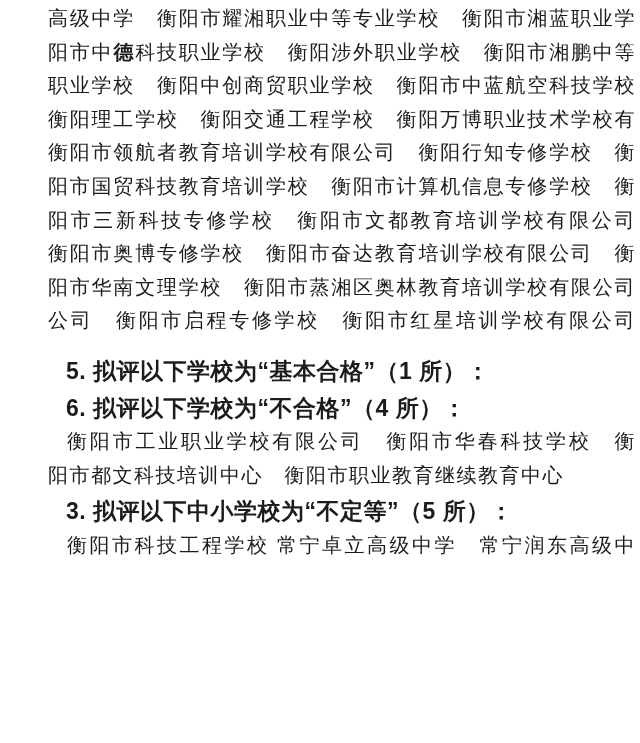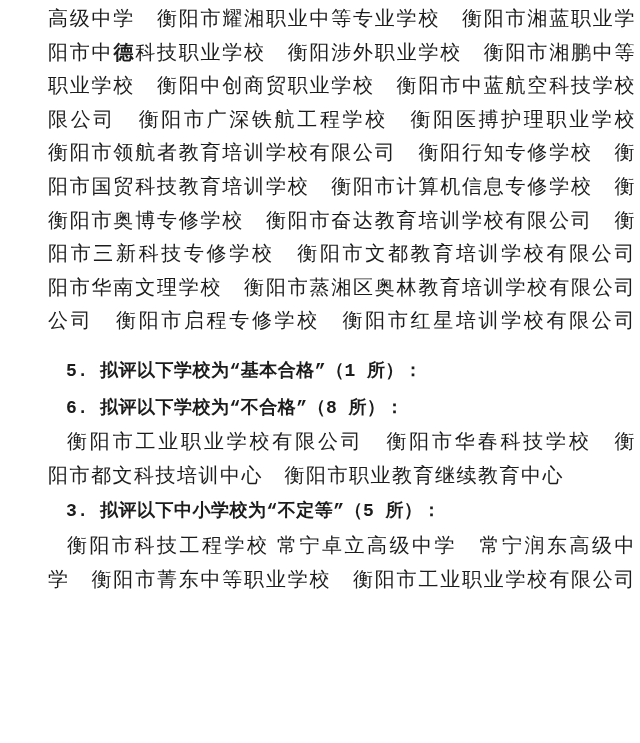--- a/index.html
+++ b/index.html
@@ -21,23 +21,23 @@
     height: 33.6px;
     letter-spacing: 1.5px;
     white-space: nowrap;
   }
   .line.j {
     white-space: normal;
     text-align: justify;
     text-align-last: justify;
   }
   .heading {
-    font-family: Liberation Mono, monospace;
+    font-family: Liberation Sans, sans-serif;
     font-weight: 700;
-    font-size: 18px;
+    font-size: 23px;
     line-height: 33.6px;
     height: 33.6px;
     letter-spacing: 0.5px;
     padding-left: 18px;
     white-space: nowrap;
   }
   .gap-lg { margin-top: 17px; }
   .gap-sm { margin-top: 3px; }
   .ind-sm { padding-left: 8px; }
   .ind-md { padding-left: 19px; }
@@ -48,38 +48,37 @@
 </style>
 </head>
 <body>
 
 <div class="page">
 
   <section>
     <div class="line j">高级中学　衡阳市耀湘职业中等专业学校　衡阳市湘蓝职业学</div>
     <div class="line j"><span>阳市中</span><span class="emph">德</span><span>科技职业学校　衡阳涉外职业学校　衡阳市湘鹏中等</span></div>
     <div class="line j">职业学校　衡阳中创商贸职业学校　衡阳市中蓝航空科技学校</div>
-    <div class="line j">限公司　衡阳市广深铁航工程学校　衡阳医搏护理职业学校</div>
+    <div class="line j">衡阳理工学校　衡阳交通工程学校　衡阳万博职业技术学校有</div>
     <div class="line j">衡阳市领航者教育培训学校有限公司　衡阳行知专修学校　衡</div>
     <div class="line j">阳市国贸科技教育培训学校　衡阳市计算机信息专修学校　衡</div>
+    <div class="line j">阳市三新科技专修学校　衡阳市文都教育培训学校有限公司</div>
     <div class="line j">衡阳市奥博专修学校　衡阳市奋达教育培训学校有限公司　衡</div>
-    <div class="line j">阳市三新科技专修学校　衡阳市文都教育培训学校有限公司</div>
     <div class="line j">阳市华南文理学校　衡阳市蒸湘区奥林教育培训学校有限公司</div>
     <div class="line j">公司　衡阳市启程专修学校　衡阳市红星培训学校有限公司</div>
   </section>
 
   <section>
     <div class="heading gap-lg">5. 拟评以下学校为“基本合格”（1 所）：</div>
   </section>
 
   <section>
-    <div class="heading gap-sm">6. 拟评以下学校为“不合格”（8 所）：</div>
+    <div class="heading gap-sm">6. 拟评以下学校为“不合格”（4 所）：</div>
     <div class="line j ind-md">衡阳市工业职业学校有限公司　衡阳市华春科技学校　衡</div>
     <div class="line">阳市都文科技培训中心　衡阳市职业教育继续教育中心</div>
   </section>
 
   <section>
     <div class="heading gap-sm">3. 拟评以下中小学校为“不定等”（5 所）：</div>
     <div class="line j ind-md">衡阳市科技工程学校 常宁卓立高级中学　常宁润东高级中</div>
-    <div class="line j">学　衡阳市菁东中等职业学校　衡阳市工业职业学校有限公司</div>
   </section>
 
 </div>
 
 </body></html>

